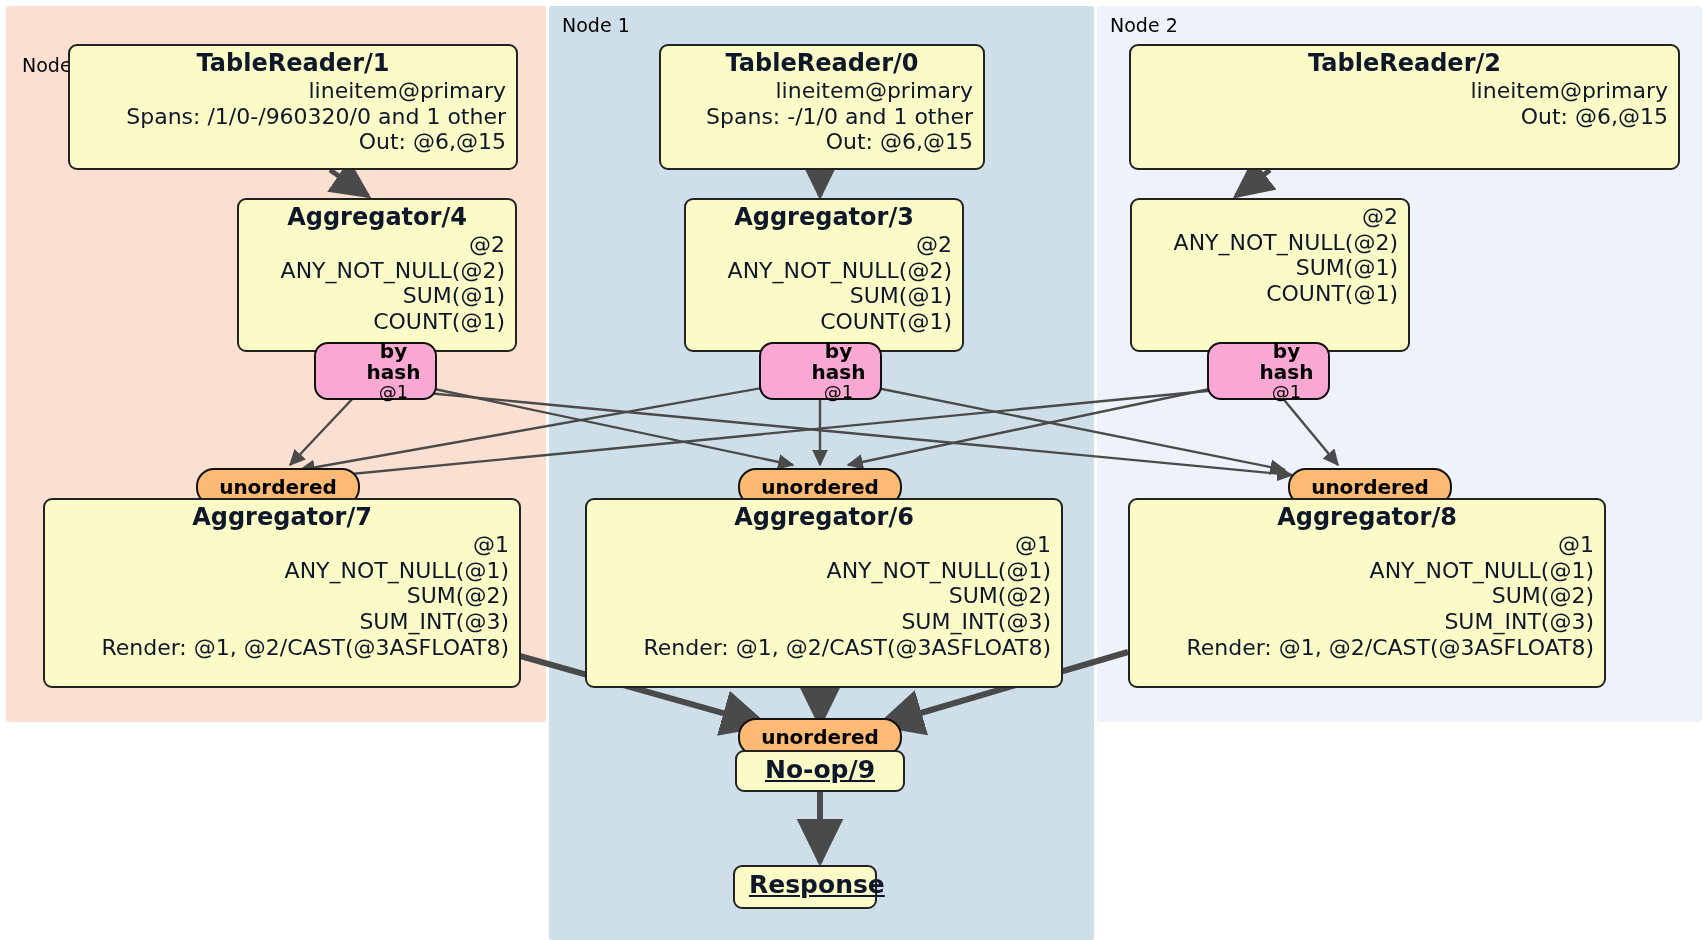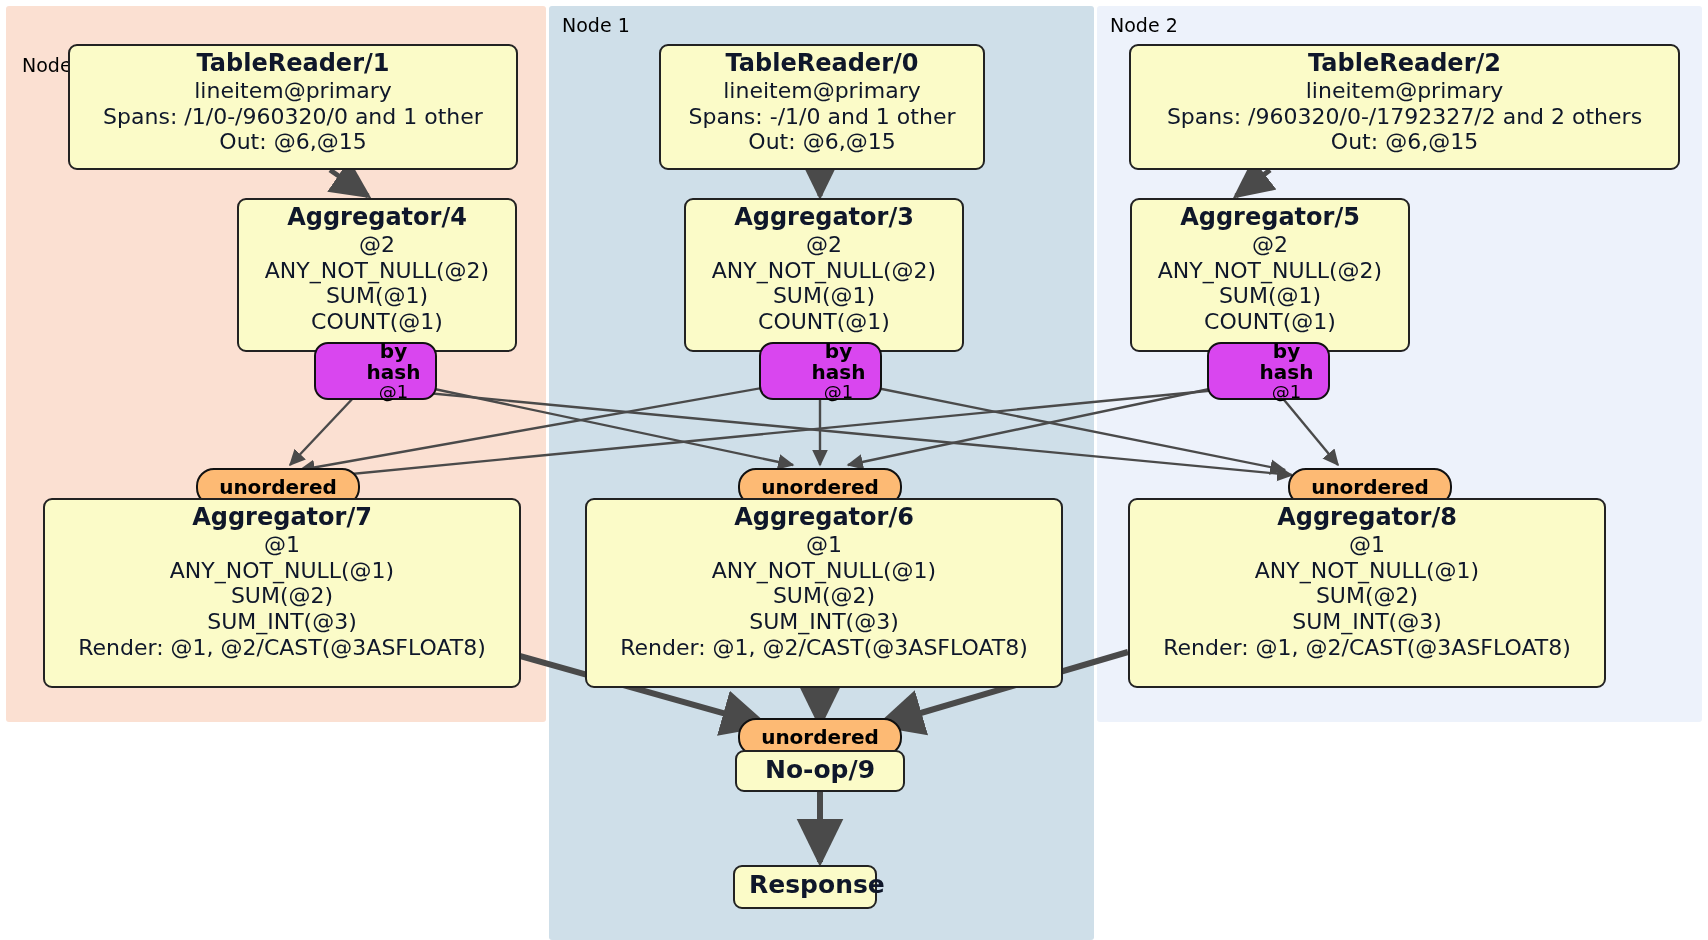--- a/index.html
+++ b/index.html
@@ -27,34 +27,34 @@
     border-radius:9px;
     box-sizing:border-box;
     text-align:center;
     padding:4px 10px 6px 10px;
     color:#0f172a;
   }
   .proc .ttl{
     font-weight:bold;font-size:24px;line-height:1.16;white-space:nowrap;
   }
   .proc .ln{
-    font-size:22px;line-height:1.17;white-space:nowrap;font-weight:normal;
-  }
-  .proc.compact{padding:3px 14px 0 14px;}
+    font-size:22px;line-height:1.17;white-space:nowrap;font-weight:normal;text-align:right;
+  }
+  .proc.compact{padding:3px 14px 0 14px;text-decoration:underline;}
   .proc.compact .ttl{font-size:25px;}
 
   
   .router{
     position:absolute;box-sizing:border-box;
     border:2px solid #111;
     text-align:center;color:#000;
     display:flex;flex-direction:column;align-items:center;justify-content:center;
   }
   .router.hash{
-    background:#d946ef;border-radius:14px;padding-left:36px;
+    background:#f9a8d4;border-radius:14px;padding-left:36px;
   }
   .router.hash .rl{font-weight:bold;font-size:20px;line-height:1.05;}
   .router.hash .rs{font-size:18px;line-height:1.05;}
   .router.unordered{
     background:#fdba74;border-radius:18px;text-align:right;
   }
   .router.unordered .rl{font-weight:bold;font-size:20px;line-height:1;}
 </style>
 </head>
 <body>
@@ -115,42 +115,40 @@
   <div class="proc" style="left:659px;top:44px;width:326px;height:126px;">
     <div class="ttl">TableReader/0</div>
     <div class="ln">lineitem@primary</div>
     <div class="ln">Spans: -/1/0 and 1 other</div>
     <div class="ln">Out: @6,@15</div>
   </div>
 
   <div class="proc" style="left:1129px;top:44px;width:551px;height:126px;">
     <div class="ttl">TableReader/2</div>
     <div class="ln">lineitem@primary</div>
-    <div class="ln">Spans: /960320/0-/1792327/2 and 2 others</div>
     <div class="ln">Out: @6,@15</div>
   </div>
 
   <div class="proc" style="left:237px;top:198px;width:280px;height:154px;">
     <div class="ttl">Aggregator/4</div>
     <div class="ln">@2</div>
     <div class="ln">ANY_NOT_NULL(@2)</div>
     <div class="ln">SUM(@1)</div>
     <div class="ln">COUNT(@1)</div>
   </div>
 
   <div class="proc" style="left:684px;top:198px;width:280px;height:154px;">
     <div class="ttl">Aggregator/3</div>
     <div class="ln">@2</div>
     <div class="ln">ANY_NOT_NULL(@2)</div>
     <div class="ln">SUM(@1)</div>
     <div class="ln">COUNT(@1)</div>
   </div>
 
   <div class="proc" style="left:1130px;top:198px;width:280px;height:154px;">
-    <div class="ttl">Aggregator/5</div>
     <div class="ln">@2</div>
     <div class="ln">ANY_NOT_NULL(@2)</div>
     <div class="ln">SUM(@1)</div>
     <div class="ln">COUNT(@1)</div>
   </div>
 
   <div class="router hash" style="left:314px;top:342px;width:123px;height:58px;">
     <div class="rl">by hash</div>
     <div class="rs">@1</div>
   </div>

